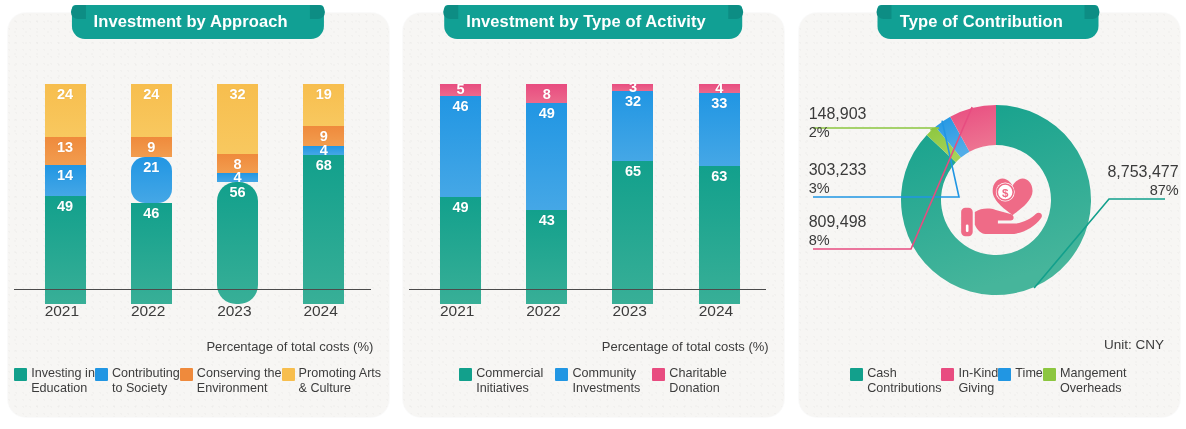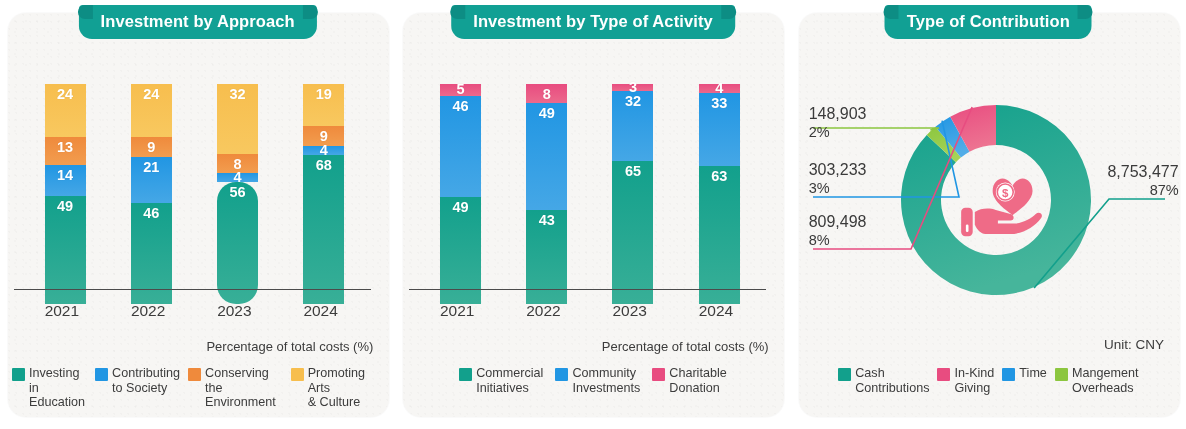--- a/index.html
+++ b/index.html
@@ -49,21 +49,21 @@
     position: absolute;
     top: 5px;
     left: 50%;
     transform: translateX(-50%);
     background: #11a094;
     color: #ffffff;
     font-weight: bold;
     font-size: 16.5px;
     letter-spacing: 0.1px;
     white-space: nowrap;
-    padding: 7px 22px 8px 22px;
+    padding: 7px 36px 8px 22px;
     border-radius: 4px 4px 13px 13px;
     z-index: 5;
     text-align: center;
   }
   .banner-notch {
     position: absolute;
     top: 0px;
     width: 15px;
     height: 14px;
     background: #0d8d84;
@@ -143,21 +143,20 @@
   }
 
   
   .legend {
     position: absolute;
     left: 0;
     right: 0;
     top: 366px;
     display: flex;
     justify-content: center;
-    gap: 8px;
     padding: 0 12px;
     box-sizing: border-box;
   }
   .legend.l3 { gap: 12px; }
   .legend-item {
     display: flex;
     align-items: flex-start;
     gap: 4px;
   }
   .swatch {
@@ -231,21 +230,21 @@
               <span>49</span>
             </div>
           </div>
           <div class="bar">
             <div class="seg" style="height: 56.64px; background: linear-gradient(rgb(247, 190, 78) 0%, rgb(248, 200, 95) 100%);">
               <span>24</span>
             </div>
             <div class="seg" style="height: 21.24px; background: linear-gradient(rgb(239, 138, 60) 0%, rgb(242, 157, 79) 100%);">
               <span>9</span>
             </div>
-            <div class="seg" style="height: 49.56px; background: linear-gradient(rgb(33, 150, 227) 0%, rgb(69, 167, 230) 100%);">
+            <div class="seg" style="height: 49.56px; background: linear-gradient(rgb(33, 150, 227) 0%, rgb(69, 167, 230) 100%); border-radius: 14px;">
               <span>21</span>
             </div>
             <div class="seg" style="height: 108.56px; background: linear-gradient(rgb(18, 160, 140) 0%, rgb(56, 175, 151) 100%);">
               <span>46</span>
             </div>
           </div>
           <div class="bar">
             <div class="seg" style="height: 75.52px; background: linear-gradient(rgb(247, 190, 78) 0%, rgb(248, 200, 95) 100%);">
               <span>32</span>
             </div>

